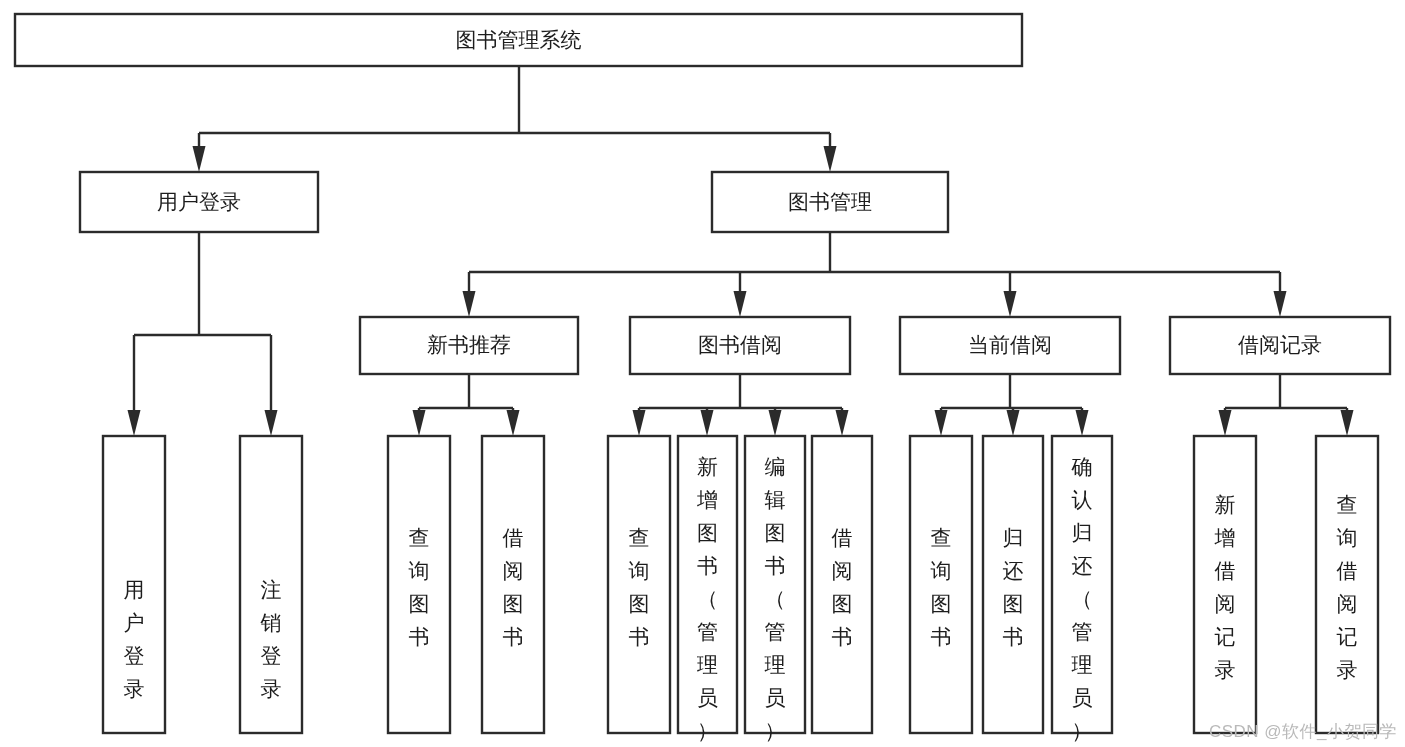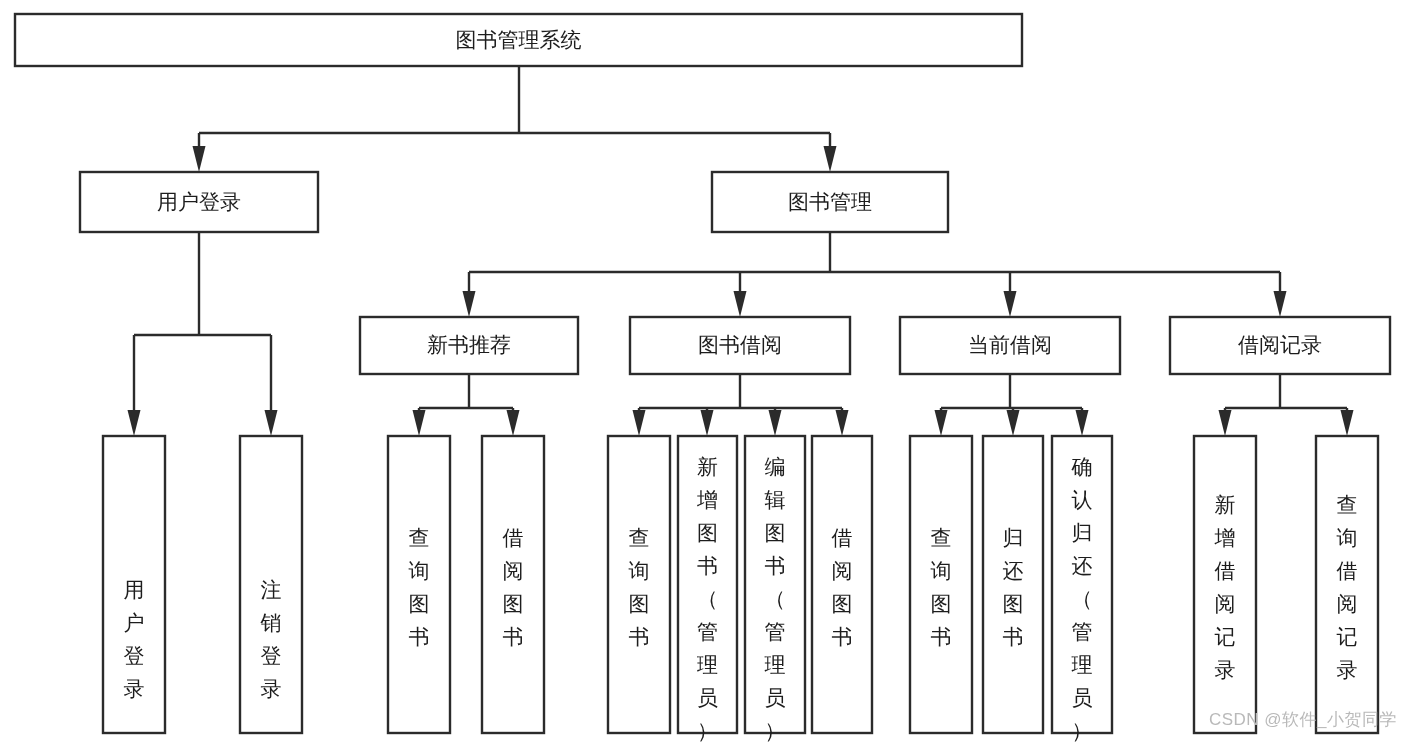--- a/index.html
+++ b/index.html
@@ -47,21 +47,21 @@
   }
   .node-label-v {
     font-family: "Liberation Sans", "DejaVu Sans", sans-serif;
     font-size: 21px;
     fill: #1d1d1d;
     text-anchor: middle;
   }
   .watermark {
     position: absolute;
     right: 8px;
-    bottom: 16px;
+    bottom: 4px;
     font-family: "Liberation Sans", "DejaVu Sans", sans-serif;
     font-size: 17px;
     color: #b9b9b9;
     letter-spacing: 0.5px;
     white-space: nowrap;
     pointer-events: none;
   }
 </style>
 </head>
 <body>

